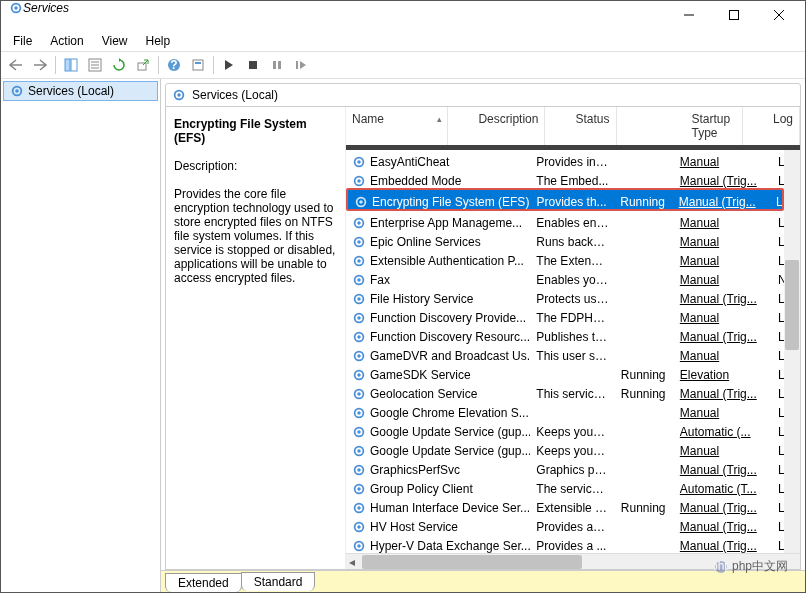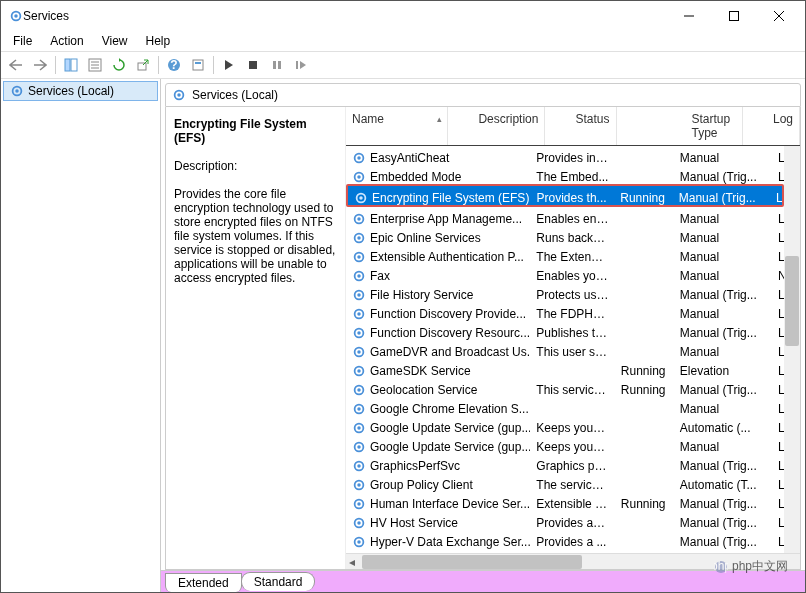--- a/index.html
+++ b/index.html
@@ -1,61 +1,61 @@
 <!DOCTYPE html>
 <html><head>
 <meta charset="utf-8">
 <style>
 * { box-sizing: border-box; font-family: "Segoe UI", Tahoma, sans-serif; font-size: 12px; }
 body { margin: 0; background: #fff; overflow: hidden; }
 .window { width: 806px; height: 593px; border: 1px solid #555; display: flex; flex-direction: column; background: #fff; }
-.titlebar { height: 30px; display: flex; align-items: center; padding: 0 4px 0 8px; }
+.titlebar { height: 30px; display: flex; padding: 0 4px 0 8px; font-style: italic; }
 .titlebar .title { flex: 1; font-size: 12px; }
 .titlebar .ctl { width: 45px; height: 28px; display: flex; align-items: center; justify-content: center; color: #000; }
 .menubar { height: 20px; display: flex; align-items: center; padding: 0 4px; gap: 2px; }
 .menubar .menu { padding: 2px 8px; }
 .toolbar { height: 28px; border-top: 1px solid #e0e0e0; border-bottom: 1px solid #e0e0e0; display: flex; align-items: center; padding: 0 4px; gap: 2px; background: #fff; }
 .tbtn { width: 22px; height: 22px; display: flex; align-items: center; justify-content: center; border: 1px solid transparent; }
 .tsep { width: 1px; height: 18px; background: #ccc; margin: 0 2px; }
 .body { flex: 1; display: flex; min-height: 0; }
 .leftpane { width: 160px; border-right: 1px solid #ccc; background: #fff; }
 .leftpane .node { display: flex; align-items: center; gap: 4px; padding: 2px 6px; background: #d8eaf9; border: 1px solid #7eb4ea; margin: 2px; }
 .rightpane { flex: 1; display: flex; flex-direction: column; min-width: 0; }
 .tabhdr { border: 1px solid #ccc; margin: 4px 4px 0 4px; display: flex; align-items: center; padding: 4px 6px; gap: 6px; border-radius: 3px 3px 0 0; }
 .contentrow { flex: 1; display: flex; margin: 0 4px 0 4px; border: 1px solid #ccc; border-top: none; min-height: 0; }
 .descpane { width: 180px; padding: 10px 8px; border-right: 1px solid #eee; }
 .descpane .svcname { font-weight: bold; margin-bottom: 14px; font-size: 12px; }
 .descpane .dlabel { margin-bottom: 14px; }
 .listpane { flex: 1; display: flex; flex-direction: column; min-width: 0; overflow: hidden; }
-.cols { display: flex; border-bottom: 1px solid #404040; gap: 24px; }
+.cols { display: flex; border-bottom: 5px solid #404040; gap: 24px; }
 .col { padding: 5px 6px; border-right: 1px solid #e5e5e5; position: relative; color: #333; font-size: 12px; }
 .col.name { width: 188px; }
 .col.desc { width: 86px; text-align: right; }
 .col.status { width: 60px; }
 .col.start { width: 100px; margin-left: 45px; }
 .col.log { flex: 1; }
 .sorticon { position: absolute; right: 6px; top: 7px; color: #777; font-size: 9px; }
 .rows { flex: 1; overflow: hidden; }
 .row { display: flex; align-items: flex-end; height: 19px; }
 .row.sel { background: #0078d7; color: #fff; border: 2px solid #d9534f; border-radius: 2px; height: 23px; }
 .cell { padding: 0 6px; white-space: nowrap; overflow: hidden; text-overflow: ellipsis; }
 .cell.name { width: 188px; display: flex; align-items: center; gap: 4px; }
 .cell.desc { width: 86px; }
 .cell.status { width: 60px; margin-top: 13px; }
-.cell.start { width: 100px; }
+.cell.start { width: 100px; text-decoration: underline; }
 .cell.log { flex: 1; }
 .gearicon { width: 14px; height: 14px; flex-shrink: 0; }
 .scrollarea { display: flex; }
 .hscroll { height: 16px; background: #f0f0f0; border-top: 1px solid #ddd; display: flex; align-items: center; }
 .hscroll .thumb { height: 14px; width: 220px; background: #c2c2c2; border-radius: 2px; margin-left: 4px; }
 .vscroll { width: 16px; background: #f0f0f0; display: flex; flex-direction: column; align-items: center; }
 .vscroll .thumb { width: 14px; height: 90px; background: #c2c2c2; border-radius: 2px; margin-top: 110px; }
-.tabstrip { height: 22px; display: flex; align-items: flex-end; border-top: 1px solid #ccc; padding-left: 4px; background: #f0abfc; }
+.tabstrip { height: 22px; display: flex; align-items: flex-end; border-top: 1px solid #ccc; padding-left: 4px; background: #fef9c3; }
 .tab { padding: 2px 12px; border: 1px solid #999; border-bottom: none; border-radius: 0 0 6px 6px; margin-right: -1px; background: #fff; font-size: 12px; }
-.tab.active { background: #fff; z-index: 2; position: relative; top: -1px; border-radius: 9px; }
+.tab.active { background: #fff; z-index: 2; position: relative; top: -1px; }
 .watermark { position: absolute; right: 18px; bottom: 18px; display: flex; align-items: center; gap: 4px; opacity: 0.6; font-size: 11px; }
 svg { display: block; }
 </style>
 </head>
 <body>
 
 <div class="window">
   <div class="titlebar">
     <span class="gearicon">
       <svg viewBox="0 0 16 16">

